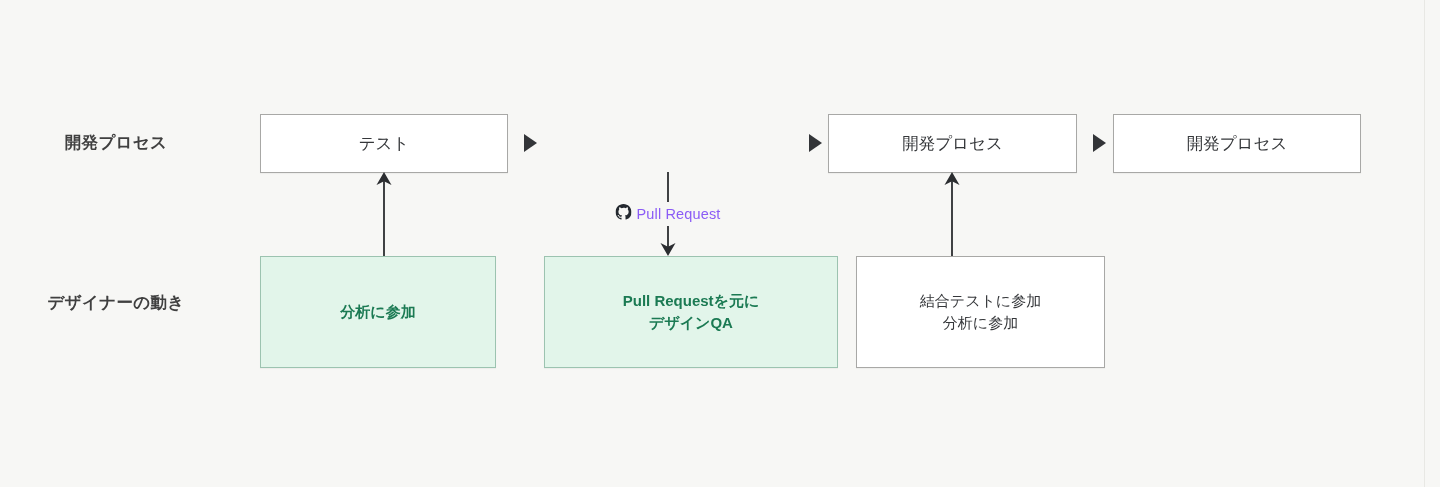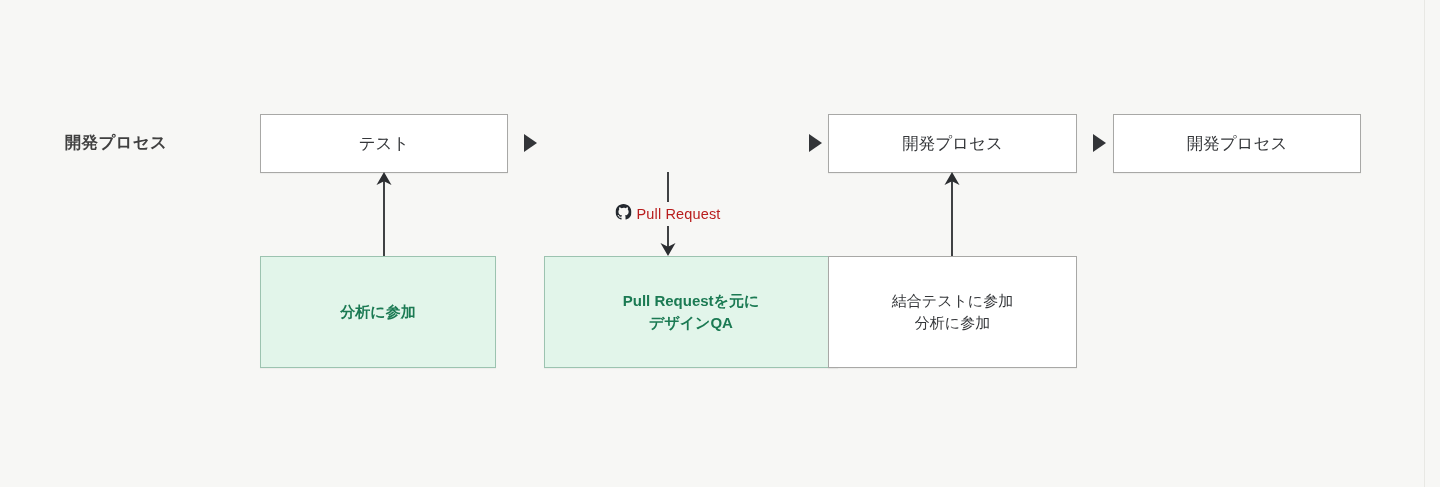--- a/index.html
+++ b/index.html
@@ -54,20 +54,21 @@
   .node-green{
     background:#e2f5ea;
     border:1.3px solid #9cc3b0;
     color:#1b7a53;
     font-weight:bold;
   }
   .node-plain{
     background:#ffffff;
     border:1.3px solid #a8a8a6;
     color:#35373a;
+    margin-left:28px;
   }
   .node-inner{padding:0 10px;}
 
   
   .tri{
     position:absolute;
     width:0;height:0;
     border-top:9px solid transparent;
     border-bottom:9px solid transparent;
     border-left:13px solid #333538;
@@ -82,34 +83,35 @@
   .pr-label{
     position:absolute;
     display:flex;align-items:center;gap:5px;
     transform:translate(-50%,-50%);
     background:#f7f7f5;
     padding:2px 4px;
     white-space:nowrap;
   }
   .pr-label .pr-text{
     font-size:14.5px;
-    color:#b91c1c;
+    color:#8b5cf6;
     letter-spacing:.01em;
   }
   .gh-icon{display:block;}
 </style>
 </head>
 <body>
 
 <div id="canvas">
 
   <div class="edge-rule"></div>
 
   <div class="row-label" id="label-process">開発プロセス</div>
 
+  <div class="row-label" id="label-designer">デザイナーの動き</div>
 
   <div class="node node-top" style="left:260px;top:114px;width:248px;">
     <span class="node-inner">テスト</span>
   </div>
 
 
   <div class="node node-top" style="left:828px;top:114px;width:249px;">
     <span class="node-inner">開発プロセス</span>
   </div>
 

